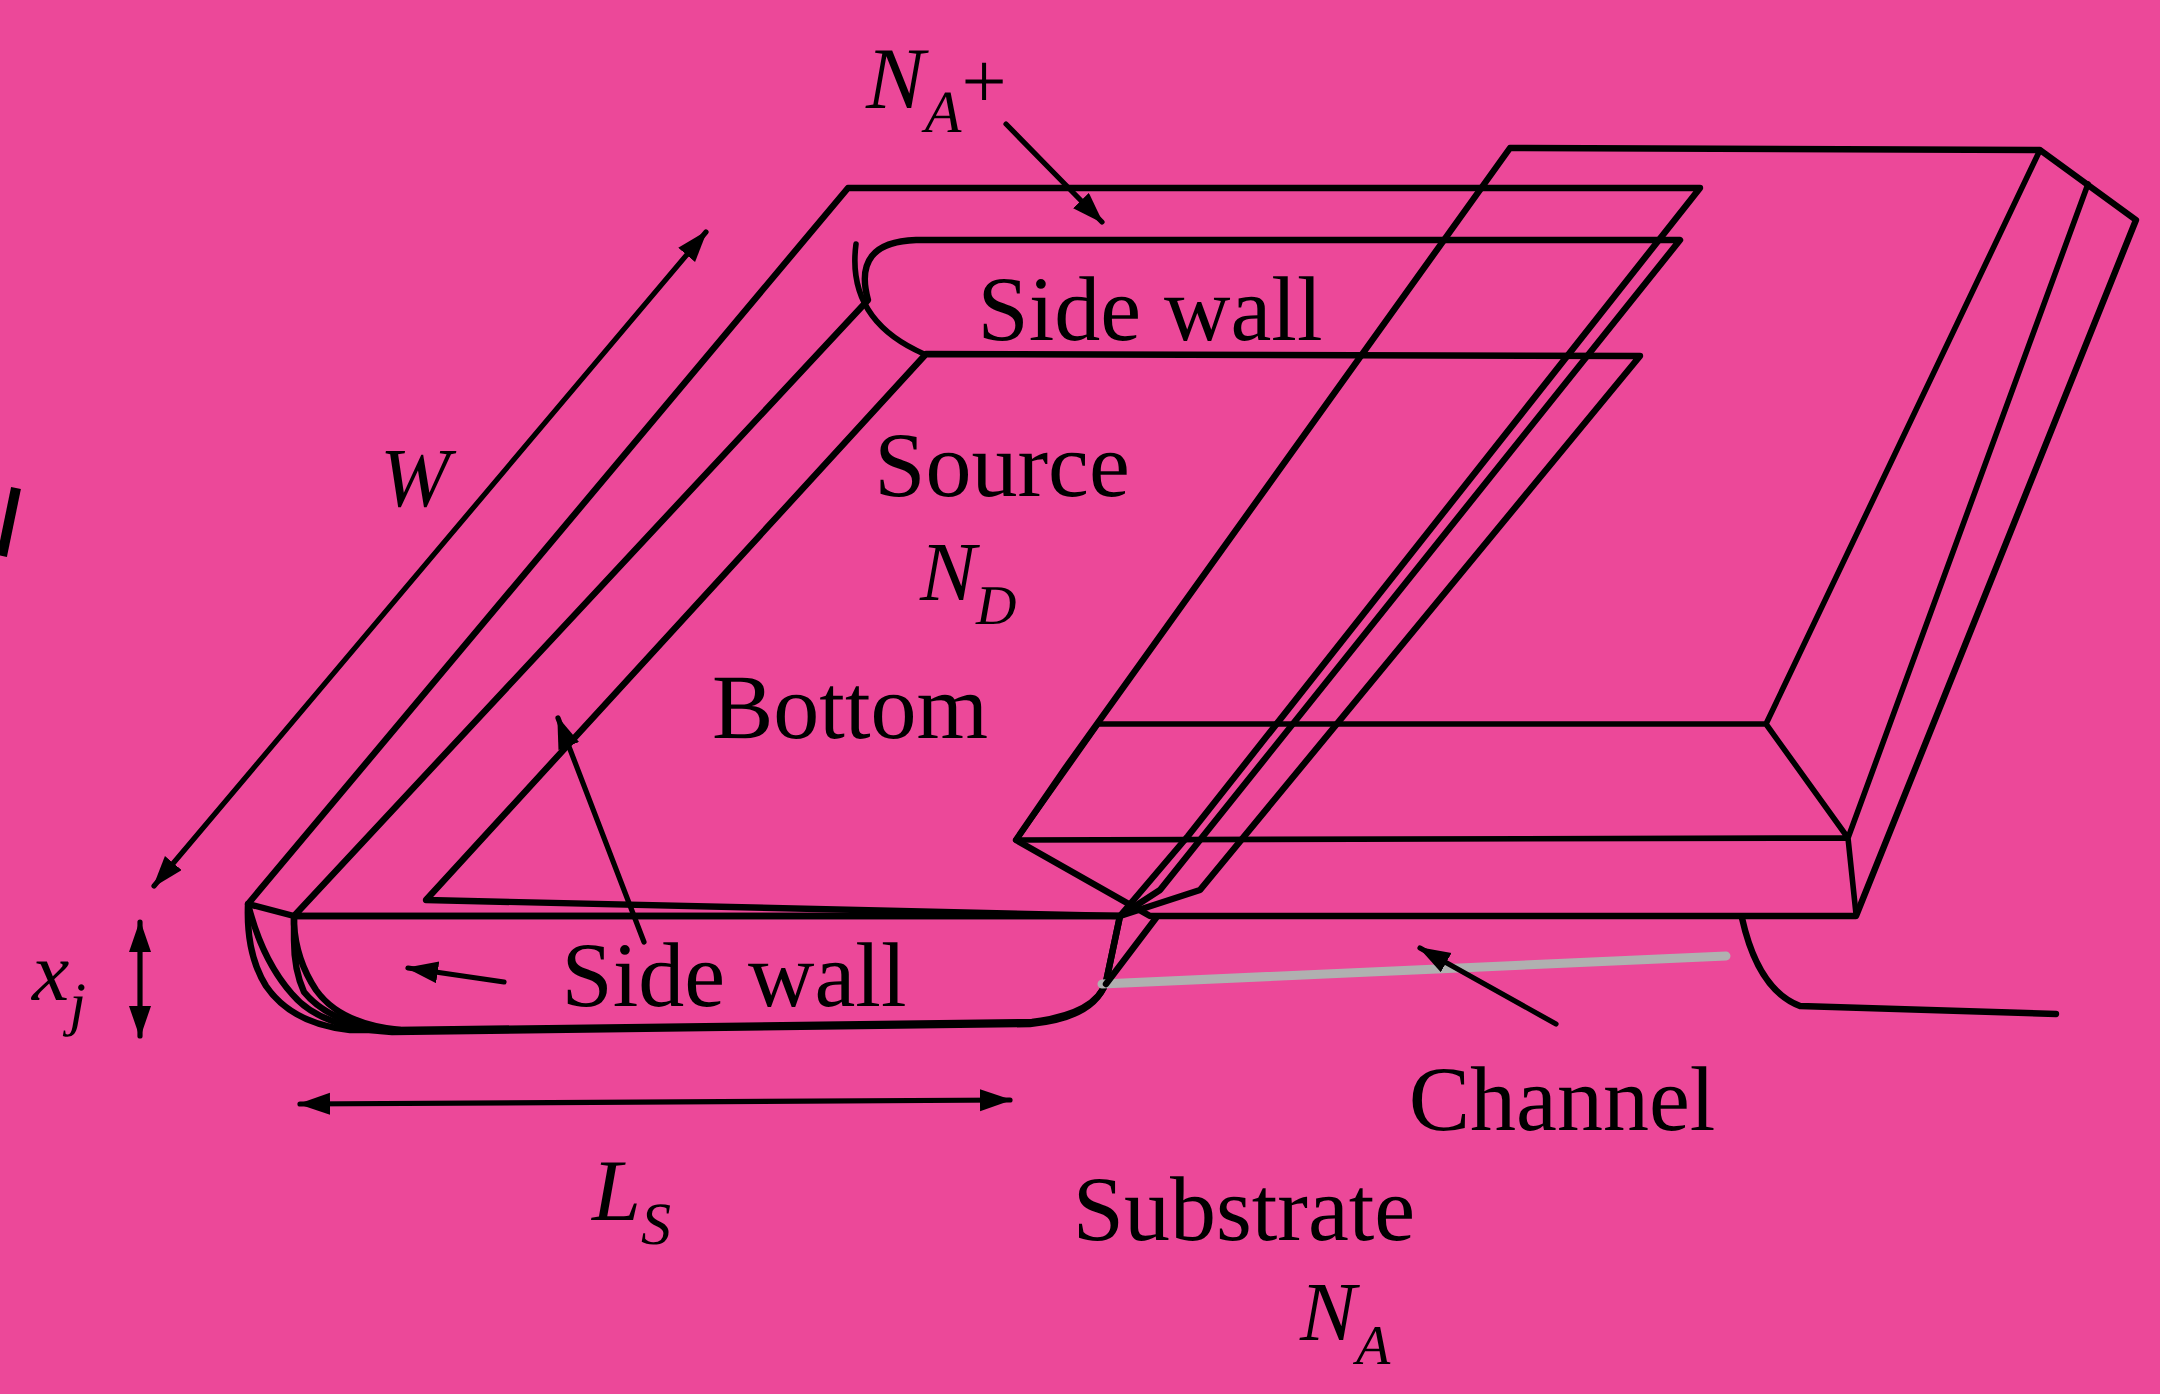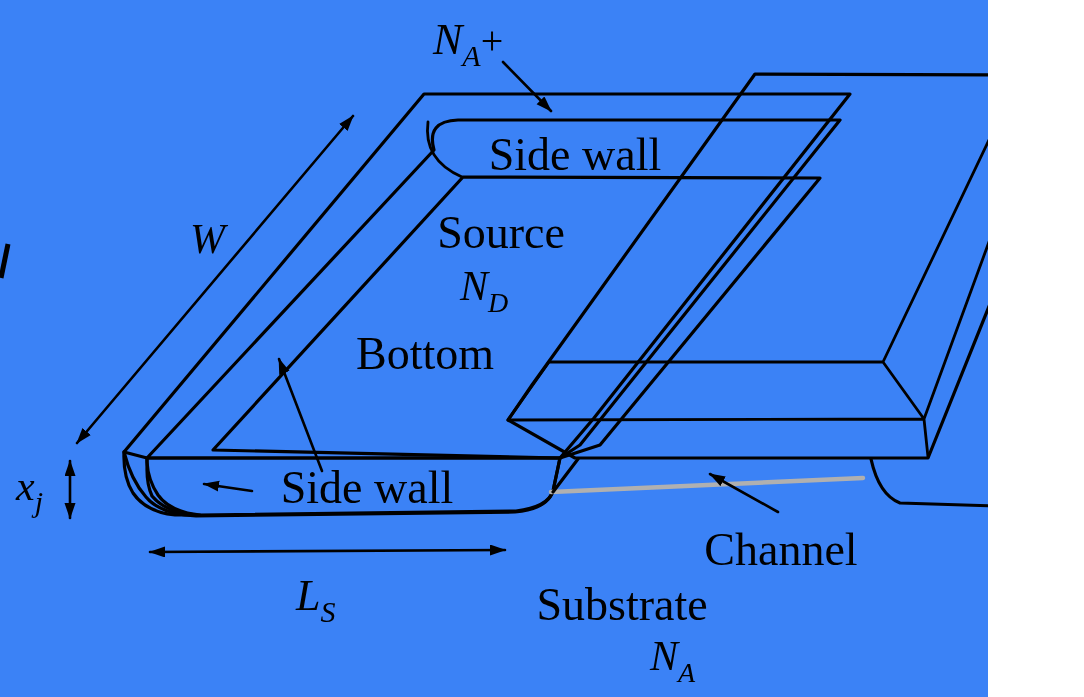--- a/index.html
+++ b/index.html
@@ -1,16 +1,16 @@
 <!DOCTYPE html>
 <html><head>
 <meta charset="utf-8">
 <style>
   html,body{margin:0;padding:0;background:#ffffff;}
-  .stage{position:relative;width:988px;height:697px;background:#3b82f6;overflow:hidden;}
+  .stage{position:relative;width:1080px;height:697px;background:#ec4899;overflow:hidden;}
   svg{display:block;}
   text{font-family:"Liberation Serif","DejaVu Serif",serif;fill:#000;}
   .word{font-size:46px;}
   .var{font-style:italic;}
   .sub{font-style:italic;}
   .plain{font-style:normal;}
   .outline{fill:none;stroke:#000;stroke-width:3.2;stroke-linejoin:round;stroke-linecap:round;}
   .thin{fill:none;stroke:#000;stroke-width:2.8;stroke-linejoin:round;stroke-linecap:round;}
   .arrow{fill:none;stroke:#000;stroke-width:2.6;stroke-linecap:round;}
 </style>

